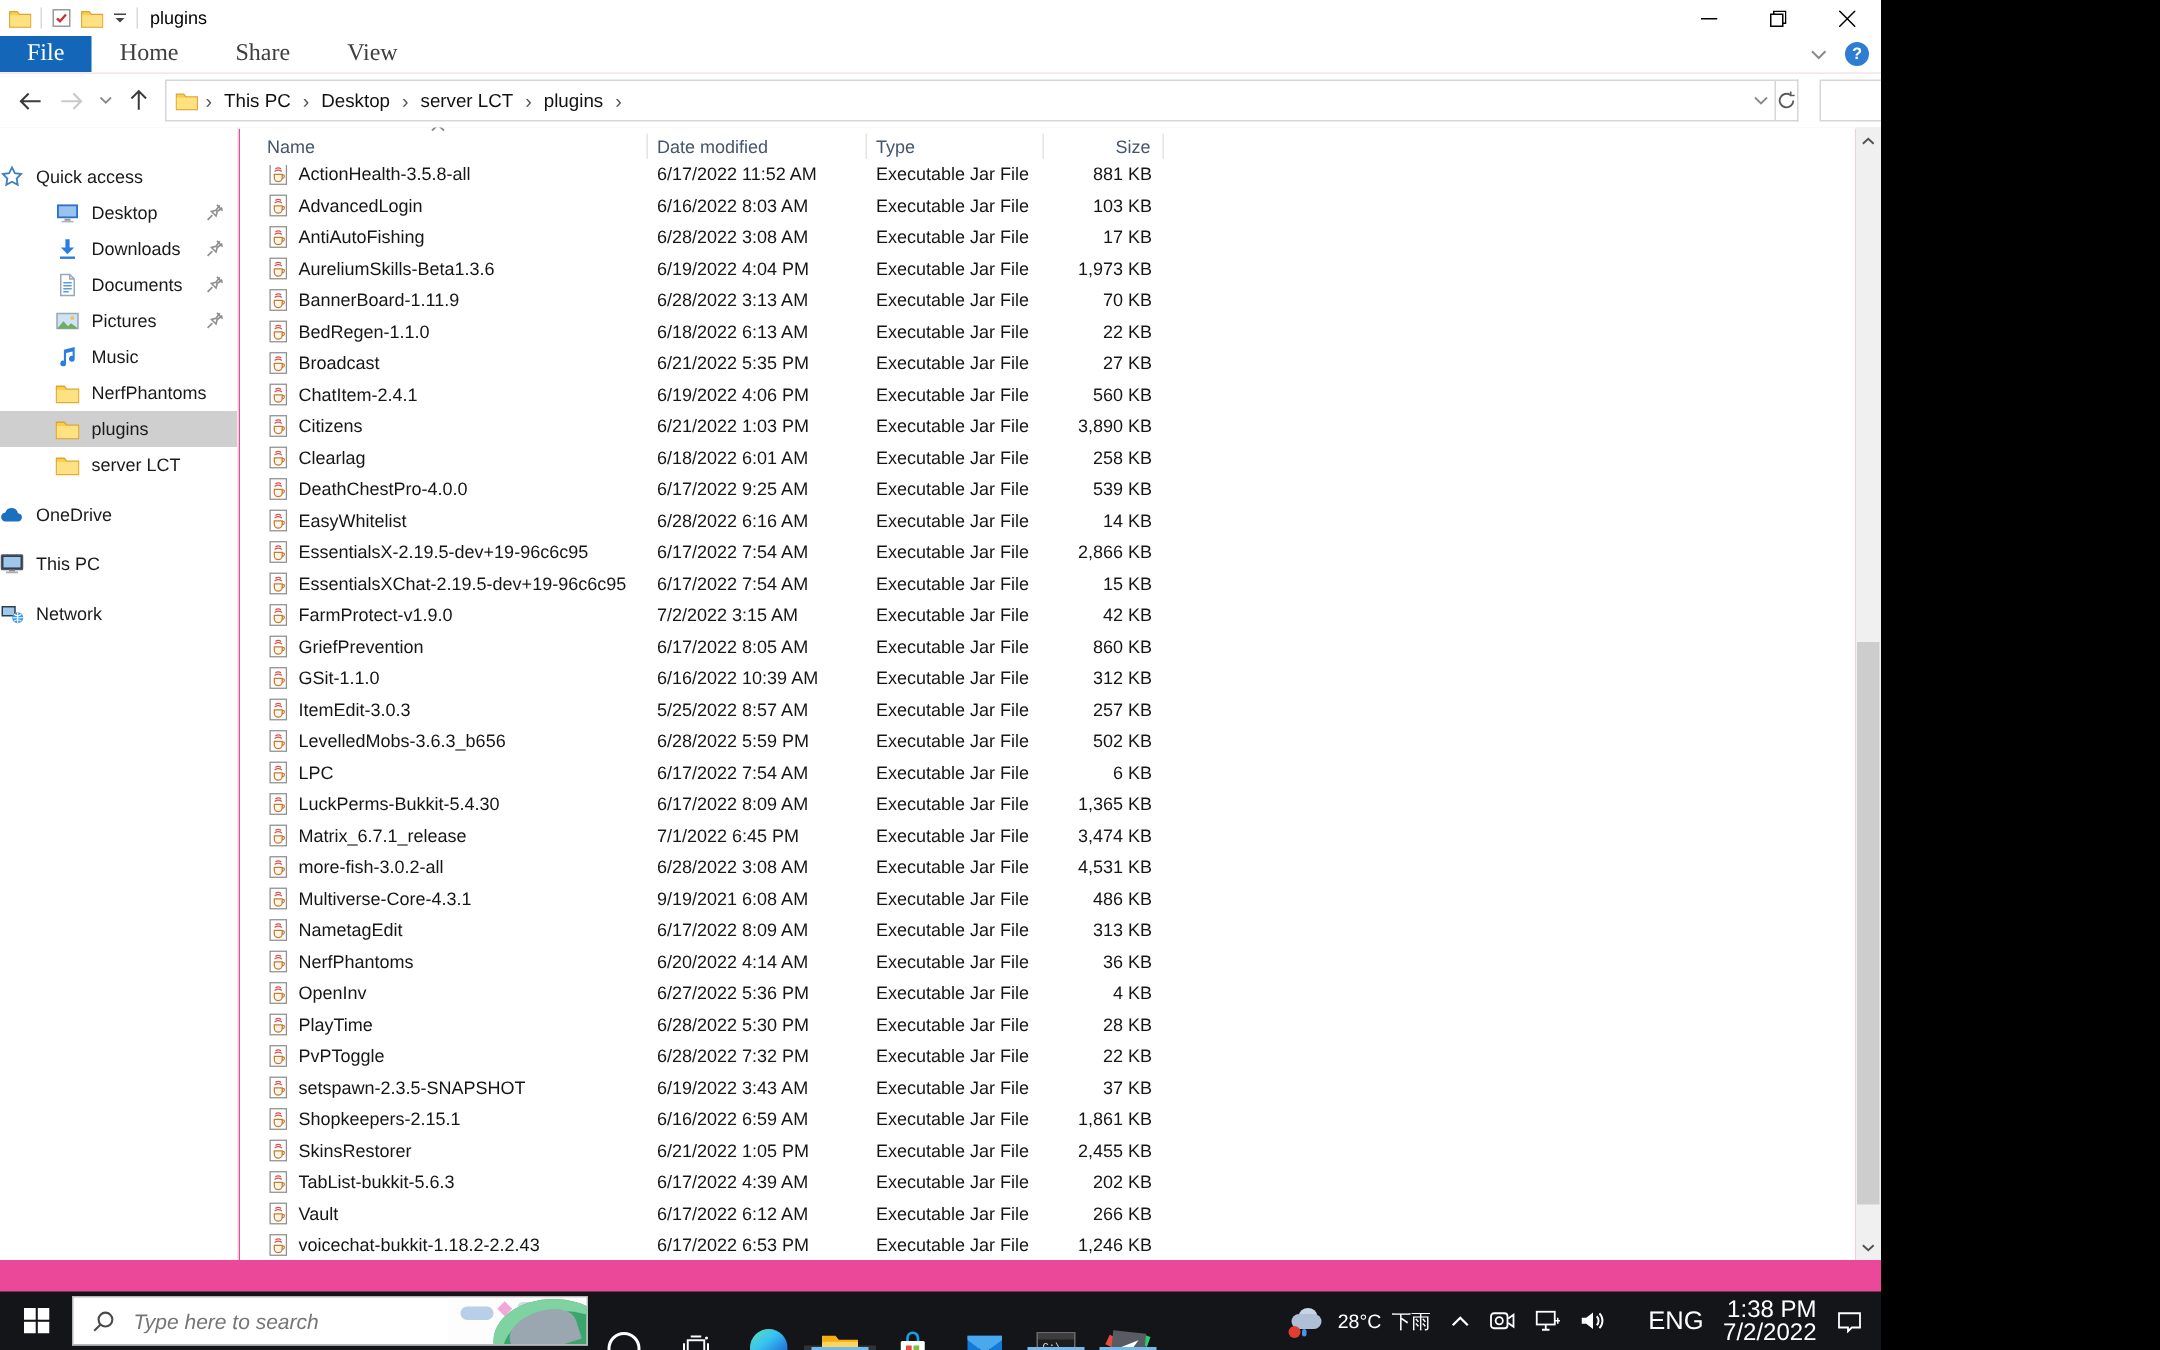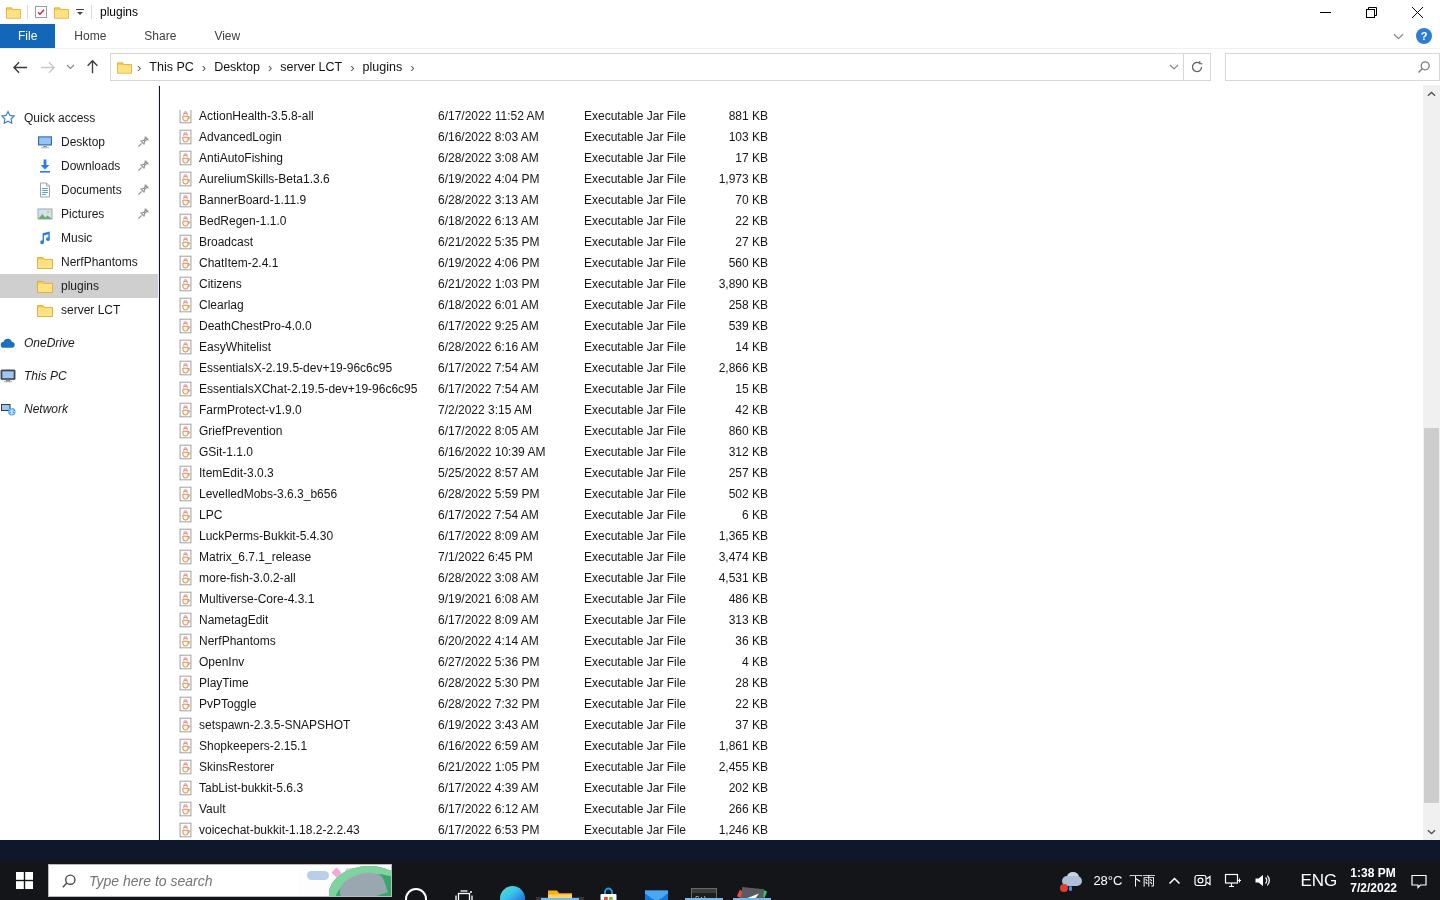--- a/index.html
+++ b/index.html
@@ -1,30 +1,30 @@
 <!DOCTYPE html>
 <html><head>
 <meta charset="utf-8">
 <style>
   html,body{margin:0;padding:0;background:#000;}
-  .screen{position:relative;width:1440px;height:900px;background:#0f172a;overflow:hidden;
+  .screen{position:relative;width:1254px;height:900px;background:#ec4899;overflow:hidden;
           font-family:"Liberation Sans","DejaVu Sans",sans-serif;color:#1a1a1a;}
   svg{display:block}
 
   
   .titlebar{position:absolute;top:0;left:0;right:0;height:24px;background:#fff;display:flex;align-items:center;}
   .qat{display:flex;align-items:center;gap:6px;padding-left:6px;}
   .qat .sep{width:1px;height:14px;background:#d9d9d9;}
   .title-text{font-size:12px;margin-left:8px;color:#000;}
   .win-controls{position:absolute;right:0;top:0;height:24px;display:flex;}
   .win-btn{width:46px;height:24px;display:flex;align-items:center;justify-content:center;}
 
   
   .tabrow{position:absolute;top:24px;left:0;right:0;height:24px;background:#fff;display:flex;align-items:stretch;border-bottom:1px solid #f0f0f0;}
-  .tab{font-size:12px;display:flex;align-items:center;justify-content:center;padding:0 19px;color:#3f3f3f;}
+  .tab{font-size:16px;display:flex;align-items:center;justify-content:center;padding:0 19px;color:#3f3f3f;font-family:Liberation Serif, serif;}
   .tab.file{background:#1467b8;color:#fff;padding:0 18px;}
   .tabrow-right{position:absolute;right:8px;top:24px;height:24px;display:flex;align-items:center;gap:12px;}
   .help-circle{width:16px;height:16px;border-radius:50%;background:#2d7dd2;color:#fff;font-size:11px;font-weight:bold;
                display:flex;align-items:center;justify-content:center;}
 
   
   .navrow{position:absolute;top:49px;left:0;right:0;height:36px;background:#fff;border-bottom:1px solid #e8e8e8;display:flex;align-items:center;}
   .nav-btns{display:flex;align-items:center;gap:10px;padding:0 10px 0 12px;}
   .addressbox{height:26px;border:1px solid #d6d6d6;display:flex;align-items:center;flex:0 0 auto;width:1062px;background:#fff;padding:0 4px 0 6px;}
   .crumbs{display:flex;align-items:center;gap:2px;flex:1;font-size:12.5px;color:#111;}
@@ -32,21 +32,21 @@
   .crumb-sep{color:#555;font-size:13px;padding:0 1px;}
   .refreshbox{height:26px;width:28px;border:1px solid #d6d6d6;border-left:none;display:flex;align-items:center;justify-content:center;}
   .searchbox{height:26px;border:1px solid #d6d6d6;margin-left:14px;width:209px;display:flex;align-items:center;padding:0 8px;}
   .searchbox input{border:none;outline:none;flex:1;font-size:12px;font-family:inherit;min-width:0;}
 
   
   .sidebar{position:absolute;top:85px;left:0;width:159px;bottom:60px;background:#fff;border-right:1px solid #ececec;padding-top:21px;box-sizing:border-box;overflow:hidden;}
   .side-item{position:relative;height:24px;display:flex;align-items:center;font-size:12px;gap:8px;}
   .side-item.lv0{}
   .side-item.lv1{padding-left:37px;}
-  .side-item.section{margin-top:9px;font-style:italic;}
+  .side-item.section{margin-top:9px;}
   .side-item.selected{background:#cfcfcf;}
   .sicon{width:16px;height:16px;flex:0 0 16px;display:flex;align-items:center;justify-content:center;}
   .pin{position:absolute;right:8px;top:5px;width:13px;height:13px;}
 
   
   .listpane{position:absolute;top:85px;left:160px;right:17px;bottom:60px;background:#fff;overflow:hidden;}
   .lheader{display:flex;height:25px;align-items:center;font-size:12px;color:#44566b;position:relative;}
   .hc{box-sizing:border-box;height:17px;display:flex;align-items:center;border-right:1px solid #e4e4e4;}
   .hc-name{width:272px;padding-left:18px;}
   .hc-date{width:146px;padding-left:6px;}
@@ -88,21 +88,21 @@
   .tb-art .cloud2{position:absolute;left:46px;top:3px;width:16px;height:7px;border-radius:7px;background:#cfd9ea;}
   .tb-art .spark{position:absolute;left:34px;top:4px;width:7px;height:7px;background:#f2a7d8;transform:rotate(45deg);}
   .tb-art .dot{position:absolute;right:8px;top:8px;width:5px;height:5px;border-radius:50%;background:#f5c518;}
   .tb-art .earth{position:absolute;right:-18px;bottom:-26px;width:80px;height:56px;border-radius:50%;background:#3aa66b;box-shadow:inset 6px 8px 0 #7ed3a0, inset -4px -6px 0 #2b8457;}
   .tb-art .road{position:absolute;right:6px;bottom:-4px;width:46px;height:26px;border-radius:50% 50% 0 0;background:#9aa7b0;transform:rotate(-18deg);}
   .tile{width:48px;display:flex;align-items:center;justify-content:center;position:relative;margin-top:36px;}
   .tile.active{background:rgba(255,255,255,.13);}
   .tile.running::after{content:"";position:absolute;left:5px;right:5px;bottom:0;height:2px;background:#76b9ed;}
   .tray{margin-left:auto;display:flex;align-items:center;gap:13px;padding-right:12px;}
   .weather{display:flex;align-items:center;gap:7px;font-size:13px;}
-  .clock{font-size:12px;line-height:15px;text-align:left;font-weight:bold;}
+  .clock{font-size:16px;line-height:15px;text-align:right;}
   .tray-lang{font-size:17px;margin-left:16px;}
   .cloudwrap{position:relative;width:26px;height:18px;}
   .cloudwrap .c1{position:absolute;left:2px;top:4px;width:20px;height:10px;border-radius:8px;background:#aebfd6;}
   .cloudwrap .c2{position:absolute;left:7px;top:0;width:12px;height:10px;border-radius:50%;background:#c6d4e6;}
   .cloudwrap .drop{position:absolute;left:9px;bottom:-1px;width:3px;height:5px;border-radius:2px;background:#4f8fe8;}
   .cloudwrap .alert{position:absolute;left:0;bottom:-2px;width:8px;height:8px;border-radius:50%;background:#e03c31;}
 </style>
 </head>
 <body>
 
@@ -372,20 +372,31 @@
               <circle cx="11.8" cy="10.8" r="3.7" fill="#3b9af0"></circle>
               <path d="M8.4 10.8h6.8M11.8 7.2v7.2M9.4 8.5c1.5 1.2 3.3 1.2 4.8 0M9.4 13.1c1.5-1.2 3.3-1.2 4.8 0" stroke="#fff" stroke-width=".7" fill="none"></path>
             </svg>
           </span>
           <span class="slabel">Network</span>
         </div>
       </div>
   </div>
 
   <div class="listpane">
+    <div class="lheader">
+      <span class="sortmark">
+        <svg width="10" height="6" viewBox="0 0 10 6" fill="none" stroke="#8a8a8a" stroke-width="1.2">
+            <path d="M1 5l4-3.7L9 5"></path>
+          </svg>
+      </span>
+      <div class="hc hc-name">Name</div>
+      <div class="hc hc-date">Date modified</div>
+      <div class="hc hc-type">Type</div>
+      <div class="hc hc-size">Size</div>
+    </div>
     <div class="rows-viewport">
       <div class="rows">
           <div class="frow">
       <div class="fc fc-name">
         <span class="ficon">
                 <svg width="15" height="16" viewBox="0 0 16 16">
                   <rect x="2.2" y=".7" width="11.6" height="14.6" fill="#fff" stroke="#8f8f8f" stroke-width=".9"></rect>
                   <path d="M6 4.4c1-.9 3-.9 4 0M5.4 6.2c1.5-1.1 3.7-1.1 5.2 0" stroke="#d9534f" stroke-width=".9" fill="none"></path>
                   <path d="M5.2 8.2h5.6v2.4a2.8 2.8 0 0 1-5.6 0z" fill="#fdf6ec" stroke="#c87b2e" stroke-width=".9"></path>
                   <path d="M10.8 8.8h1.3a1.3 1.3 0 0 1-1.5 2" fill="none" stroke="#c87b2e" stroke-width=".8"></path>

